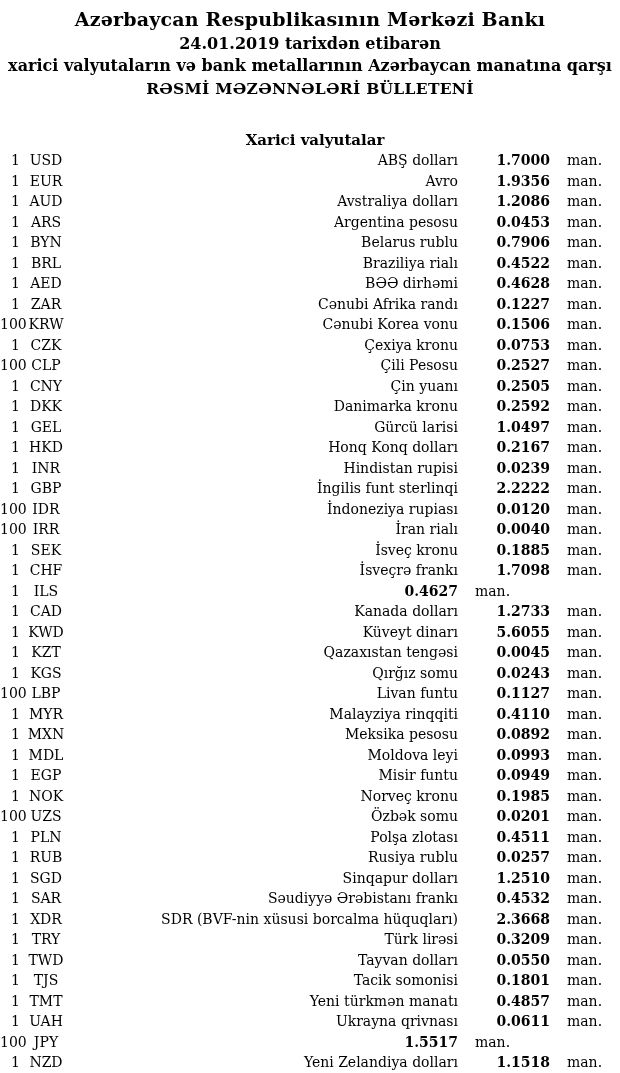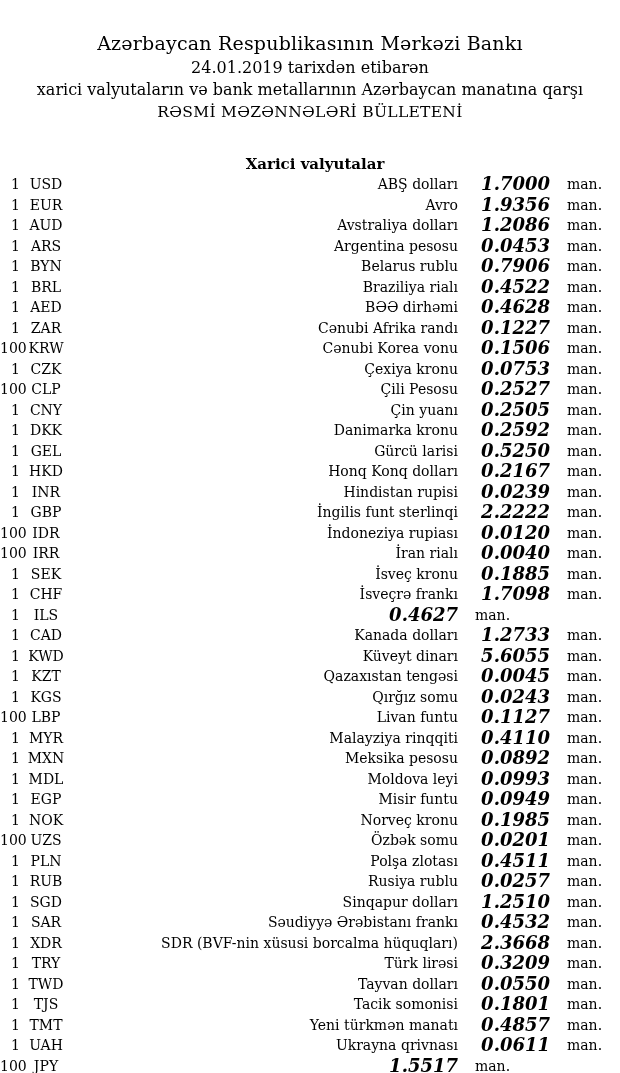--- a/index.html
+++ b/index.html
@@ -12,22 +12,21 @@
   .page {
     position: relative;
     width: 620px;
     height: 1073px;
     background: #ffffff;
     overflow: hidden;
   }
   .header {
     text-align: center;
     padding-top: 6px;
-    font-weight: normal;
-    margin-top: 24px;
+    font-weight: bold;
   }
   .title {
     font-size: 19px;
     line-height: 27px;
     letter-spacing: 0.2px;
   }
   .hline {
     font-size: 16px;
     line-height: 22px;
   }
@@ -52,21 +51,21 @@
     display: grid;
     grid-template-columns: 20px 52px 1fr 92px 60px;
     height: 20.5px;
     line-height: 20.5px;
     font-size: 14px;
     white-space: nowrap;
   }
   .qty   { text-align: right; }
   .code  { text-align: center; }
   .name  { text-align: right; padding-left: 4px; overflow: hidden; }
-  .rate  { text-align: right; font-weight: bold; font-style: italic; font-size: 18px; }
+  .rate  { text-align: right; font-weight: bold; font-size: 14px; }
   .unit  { text-align: left; padding-left: 17px; }
 </style>
 </head>
 <body>
 
 <div class="page">
   <div class="header">
     <div class="title">Azərbaycan Respublikasının Mərkəzi Bankı</div>
     <div class="hline">24.01.2019 tarixdən etibarən</div>
     <div class="hline">xarici valyutaların və bank metallarının Azərbaycan manatına qarşı</div>
@@ -177,21 +176,21 @@
     <span class="code">DKK</span>
     <span class="name">Danimarka kronu</span>
     <span class="rate">0.2592</span>
     <span class="unit">man.</span>
   </div>
 
   <div class="row">
     <span class="qty">1</span>
     <span class="code">GEL</span>
     <span class="name">Gürcü larisi</span>
-    <span class="rate">0.5250</span>
+    <span class="rate">1.0497</span>
     <span class="unit">man.</span>
   </div>
 
   <div class="row">
     <span class="qty">1</span>
     <span class="code">HKD</span>
     <span class="name">Honq Konq dolları</span>
     <span class="rate">0.2167</span>
     <span class="unit">man.</span>
   </div>

